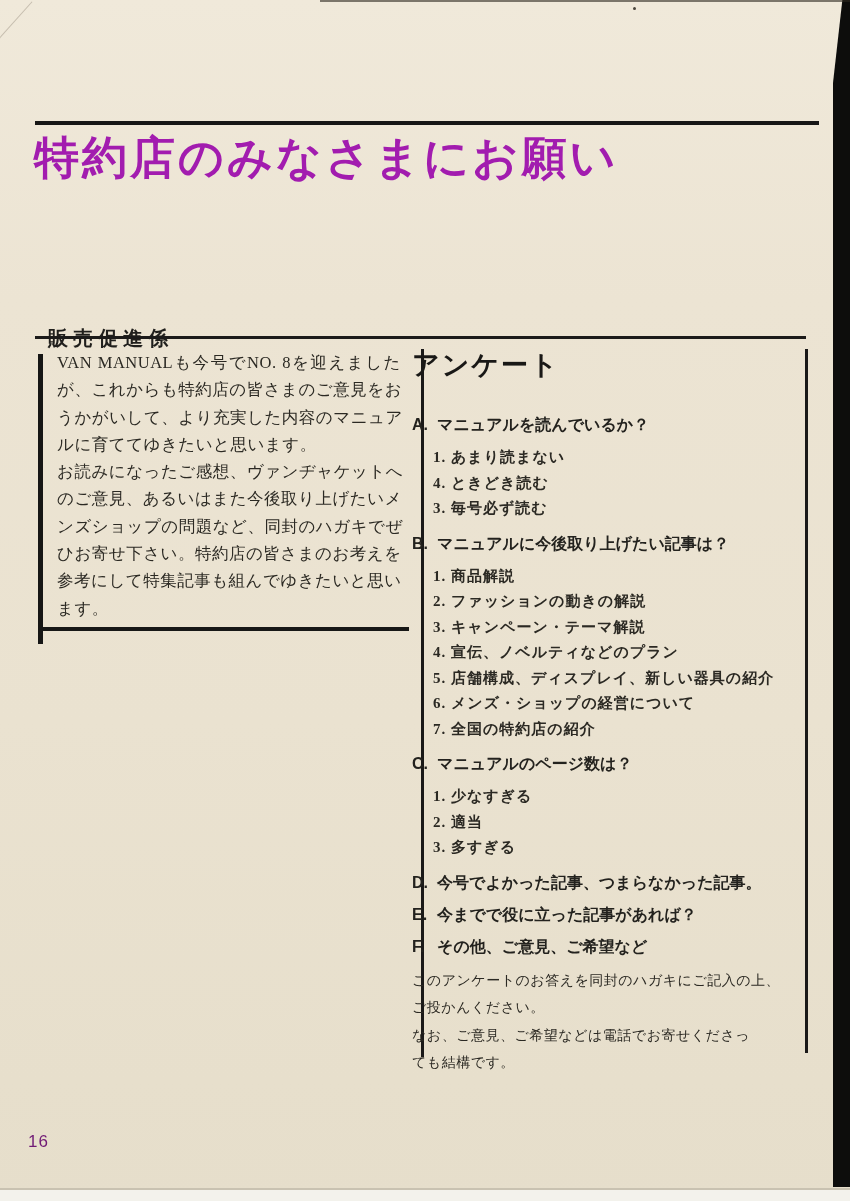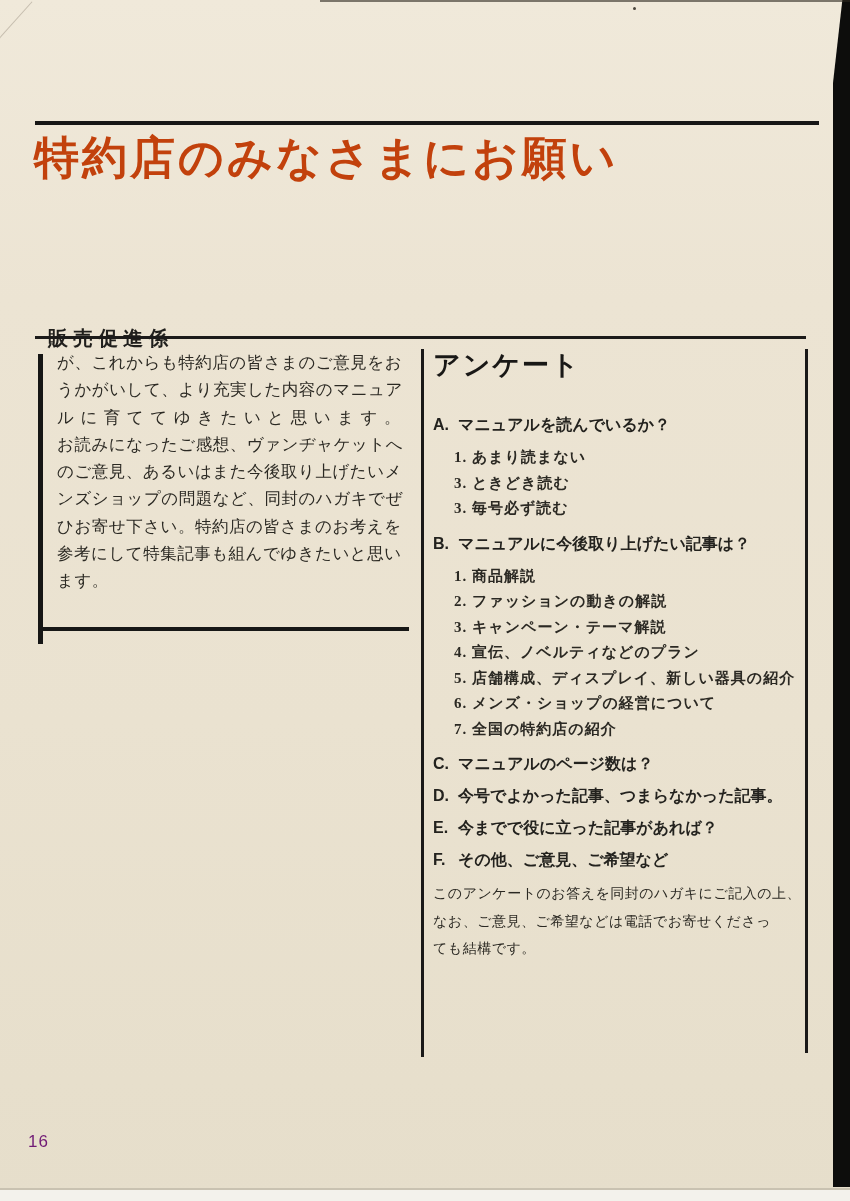--- a/index.html
+++ b/index.html
@@ -21,27 +21,27 @@
     border-top:2px solid #c9c2b1;}
   
   .title-rule{left:35px;top:121px;width:784px;height:4px;background:#171716;}
   .full-rule{left:35px;top:336px;width:771px;height:3px;background:#1c1b1a;}
   .intro-bar{left:38px;top:354px;width:5px;height:290px;background:#161615;}
   .intro-bottom-rule{left:43px;top:627px;width:366px;height:4px;background:#171716;}
   .survey-left-rule{left:421px;top:349px;width:3px;height:708px;background:#1a1918;}
   .survey-right-rule{left:805px;top:349px;width:3px;height:704px;background:#1a1918;}
   
   .page-title{left:34px;top:130px;margin:0;font-size:45px;line-height:56px;
-    font-weight:700;letter-spacing:3px;color:#c2410c;white-space:nowrap;}
+    font-weight:700;letter-spacing:3px;color:#a21caf;white-space:nowrap;}
   .dept{left:48px;top:301px;font-size:20px;font-weight:700;letter-spacing:5px;color:#201f1c;margin-top:24px;}
   .intro{left:57px;top:349px;width:344px;font-size:16.5px;line-height:27.3px;
     letter-spacing:.5px;color:#2b2923;}
   .intro-line{text-align:justify;text-align-last:justify;white-space:nowrap;}
   .intro-line:nth-child(4),.intro-line:last-child{text-align-last:left;}
-  .survey{left:433px;top:348px;width:376px;
+  .survey{left:412px;top:348px;width:376px;
     font-family:"Liberation Sans","DejaVu Sans",sans-serif;}
   .survey h2{margin:0 0 33px 0;font-size:27px;line-height:34px;font-weight:700;
     letter-spacing:2px;color:#191816;}
   .q-section{margin-top:12px;}
   .q-header{font-size:16px;line-height:20px;font-weight:700;color:#23221e;white-space:nowrap;}
   .q-label{display:inline-block;min-width:25px;}
   .q-items{margin-top:10px;padding-left:21px;
     font-family:"Liberation Serif","DejaVu Serif",serif;font-weight:bold;}
   .q-item{font-size:15px;line-height:25.5px;letter-spacing:1px;color:#2b2923;white-space:nowrap;}
   .survey-footer{font-family:"Liberation Serif","DejaVu Serif",serif;
@@ -59,20 +59,21 @@
 <div class="abs scan-crease"></div>
 <div class="abs scan-bottom"></div>
 
 <div class="abs title-rule"></div>
 <h1 class="abs page-title">特約店のみなさまにお願い</h1>
 <div class="abs dept">販売促進係</div>
 <div class="abs full-rule"></div>
 
 <div class="abs intro-bar"></div>
 <div class="abs intro">
+    <div class="intro-line">VAN MANUALも今号でNO. 8を迎えました</div>
     <div class="intro-line">が、これからも特約店の皆さまのご意見をお</div>
     <div class="intro-line">うかがいして、より充実した内容のマニュア</div>
     <div class="intro-line">ルに育ててゆきたいと思います。</div>
     <div class="intro-line">お読みになったご感想、ヴァンヂャケットへ</div>
     <div class="intro-line">のご意見、あるいはまた今後取り上げたいメ</div>
     <div class="intro-line">ンズショップの問題など、同封のハガキでぜ</div>
     <div class="intro-line">ひお寄せ下さい。特約店の皆さまのお考えを</div>
     <div class="intro-line">参考にして特集記事も組んでゆきたいと思い</div>
     <div class="intro-line">ます。</div>
   </div>
@@ -83,21 +84,21 @@
 
 <div class="abs survey">
   <h2>アンケート</h2>
 
   <div class="q-section">
     <div class="q-header">
       <span class="q-label">A.</span><span>マニュアルを読んでいるか？</span>
     </div>
     <div class="q-items">
         <div class="q-item">1. あまり読まない</div>
-        <div class="q-item">3. ときどき読む</div>
+        <div class="q-item">4. ときどき読む</div>
         <div class="q-item">3. 毎号必ず読む</div>
       </div>
   </div>
 
   <div class="q-section">
     <div class="q-header">
       <span class="q-label">B.</span><span>マニュアルに今後取り上げたい記事は？</span>
     </div>
     <div class="q-items">
         <div class="q-item">1. 商品解説</div>
@@ -107,20 +108,25 @@
         <div class="q-item">5. 店舗構成、ディスプレイ、新しい器具の紹介</div>
         <div class="q-item">6. メンズ・ショップの経営について</div>
         <div class="q-item">7. 全国の特約店の紹介</div>
       </div>
   </div>
 
   <div class="q-section">
     <div class="q-header">
       <span class="q-label">C.</span><span>マニュアルのページ数は？</span>
     </div>
+    <div class="q-items">
+        <div class="q-item">1. 少なすぎる</div>
+        <div class="q-item">2. 適当</div>
+        <div class="q-item">3. 多すぎる</div>
+      </div>
   </div>
 
   <div class="q-section">
     <div class="q-header">
       <span class="q-label">D.</span><span>今号でよかった記事、つまらなかった記事。</span>
     </div>
     <div class="q-items"></div>
   </div>
 
   <div class="q-section">
@@ -132,18 +138,19 @@
 
   <div class="q-section">
     <div class="q-header">
       <span class="q-label">F.</span><span>その他、ご意見、ご希望など</span>
     </div>
     <div class="q-items"></div>
   </div>
 
   <div class="survey-footer">
       <div class="footer-line">このアンケートのお答えを同封のハガキにご記入の上、</div>
+      <div class="footer-line">ご投かんください。</div>
       <div class="footer-line">なお、ご意見、ご希望などは電話でお寄せくださっ</div>
       <div class="footer-line">ても結構です。</div>
     </div>
 </div>
 
 <div class="abs page-number">16</div>
 
 </body></html>

